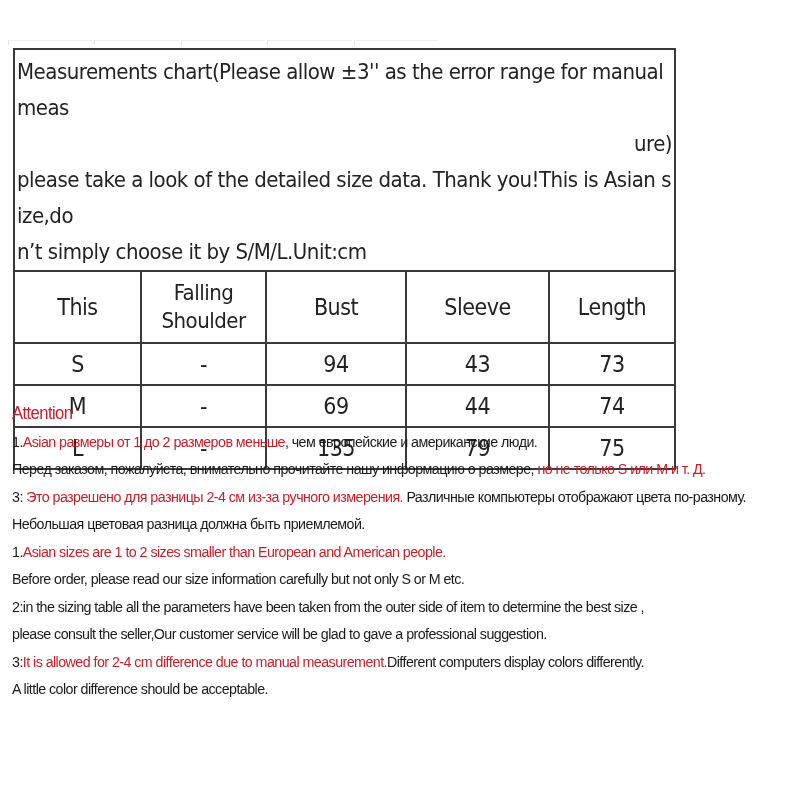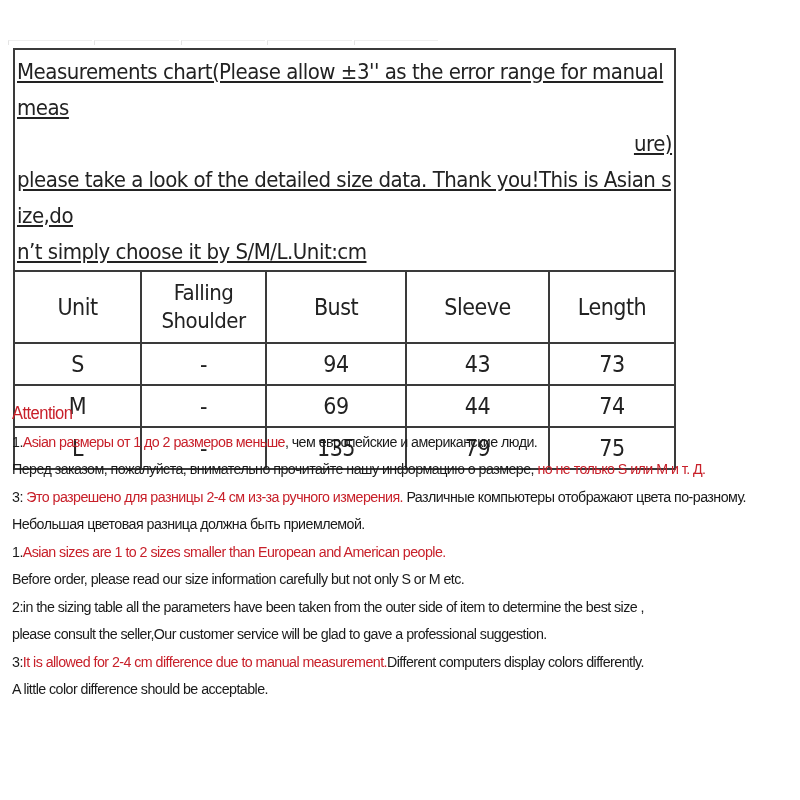--- a/index.html
+++ b/index.html
@@ -1,21 +1,21 @@
 <!DOCTYPE html>
 <html><head>
 <meta charset="utf-8">
 <style>
   html, body { margin:0; padding:0; background:#ffffff; }
   body { width:800px; height:800px; position:relative; overflow:hidden; font-family:"Liberation Sans", sans-serif; color:#1a1a1a; }
   .ghost-row { position:absolute; left:8px; top:40px; width:432px; height:5px; display:flex; }
   .ghost-row span { flex:1; border-left:1px solid #e4e4e4; border-top:1px solid #eeeeee; margin-right:2px; }
   .chart-table { position:absolute; left:13px; top:48px; width:661px; border-collapse:collapse; table-layout:fixed; }
   .chart-table td { border:2px solid #3a3a3a; text-align:center; padding:0; font-family:"DejaVu Sans Condensed","DejaVu Sans", sans-serif; font-stretch:condensed; font-size:23px; color:#222; letter-spacing:-0.5px; }
-  .title-cell { text-align:left !important; height:146px; vertical-align:top; padding:4px 2px 0 2px !important; line-height:36px; font-size:22px !important; word-break:break-all;text-decoration:underline; }
+  .title-cell { text-align:left !important; height:146px; vertical-align:top; padding:4px 2px 0 2px !important; line-height:36px; font-size:22px !important; word-break:break-all; }
   .title-cell .center { display:block; text-align:right; }
   .head-row td { height:70px; }
   .head-row td.fs { line-height:28px; font-size:22px; }
   .data-row td { height:40px; }
   .notes { position:absolute; left:12px; top:400px; width:790px; font-family:"Liberation Sans", sans-serif; font-size:15.5px; line-height:27.5px; color:#1a1a1a; letter-spacing:-0.6px; transform:scaleX(0.92); transform-origin:left top; white-space:nowrap; }
   .notes .red { color:#c8202a; }
   .notes .attn { color:#c8202a; font-size:18px; }
   .notes p { margin:0; }
 </style>
 </head>
@@ -40,21 +40,21 @@
   <tbody>
       <tr>
     <td class="title-cell" colspan="5">
       <span>Measurements chart(Please allow ±3'' as the error range for manual meas</span>
       <span class="center">ure)</span>
       <span>please take a look of the detailed size data. Thank you!This is Asian size,do</span><br>
       <span> n’t simply choose it by S/M/L.Unit:cm</span>
     </td>
   </tr>
   <tr class="head-row">
-    <td>Unit</td>
+    <td>This</td>
     <td class="fs">Falling Shoulder</td>
     <td>Bust</td>
     <td>Sleeve</td>
     <td>Length</td>
   </tr>
   <tr class="data-row">
     <td>S</td>
     <td>-</td>
     <td>94</td>
     <td>43</td>

